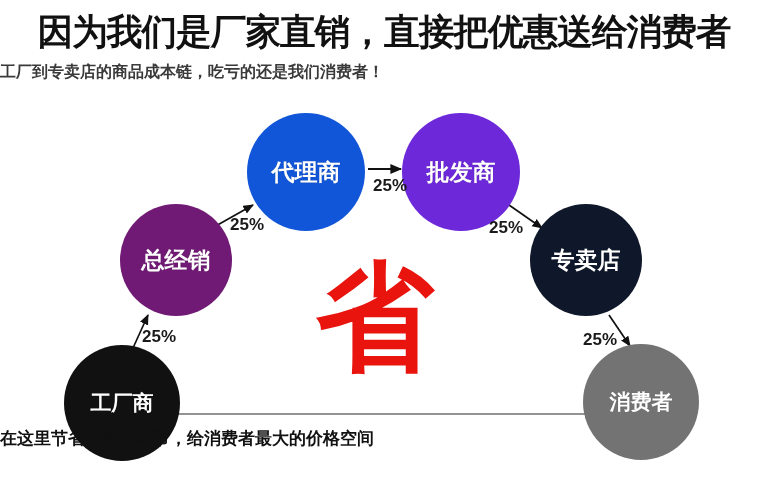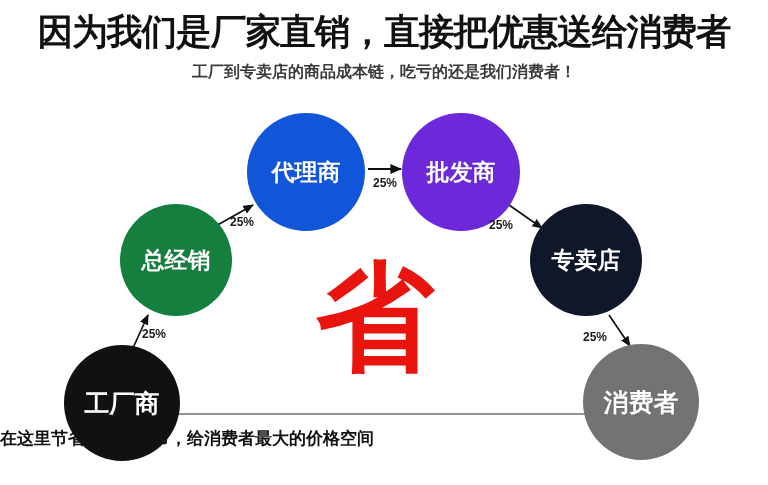--- a/index.html
+++ b/index.html
@@ -31,21 +31,20 @@
     letter-spacing: -1px;
     white-space: nowrap;
     font-family: "Liberation Sans", "DejaVu Sans", sans-serif;
     transform: scaleX(0.99);
   }
   #subhead {
     position: absolute;
     left: 0;
     top: 62px;
     width: 768px;
-    text-align: center;
     font-size: 16px;
     font-weight: bold;
     color: #3a3a3a;
     white-space: nowrap;
   }
 
   
   #diagram {
     position: absolute;
     left: 0;
@@ -69,26 +68,26 @@
     box-sizing: border-box;
   }
   .node-label {
     font-size: 23px;
     font-weight: bold;
     color: #ffffff;
     white-space: nowrap;
     letter-spacing: 0px;
     text-shadow: 0 0 1px rgba(0,0,0,0.25);
   }
-  .node.black .node-label { font-size: 25px; }
+  .node.black .node-label { font-size: 21px; }
 
   
   .pct {
     position: absolute;
-    font-size: 12px;
+    font-size: 17px;
     font-weight: bold;
     color: #1a1a1a;
     white-space: nowrap;
     font-family: "Liberation Sans", "DejaVu Sans", sans-serif;
   }
 
   
   #save-char {
     position: absolute;
     left: 310px;
@@ -145,21 +144,21 @@
 
       <line x1="609" y1="315" x2="630" y2="346" stroke="#111111" stroke-width="1.7" marker-end="url(#arrowhead)"></line>
 
       <line x1="172" y1="414" x2="594" y2="414" stroke="#6f6f6f" stroke-width="1.4" marker-end="url(#arrowheadGray)"></line>
     </svg>
 
     <div id="nodes-container">
         <div class="node black" style="left: 64px; top: 345px; width: 116px; height: 116px; background: rgb(17, 17, 17);">
           <span class="node-label">工厂商</span>
         </div>
-        <div class="node blue" style="left: 120px; top: 204px; width: 112px; height: 112px; background: #15803d;">
+        <div class="node blue" style="left: 120px; top: 204px; width: 112px; height: 112px; background: #701a75;">
           <span class="node-label">总经销</span>
         </div>
         <div class="node blue" style="left: 247px; top: 113px; width: 118px; height: 118px; background: rgb(17, 85, 216);">
           <span class="node-label">代理商</span>
         </div>
         <div class="node blue" style="left: 402px; top: 113px; width: 118px; height: 118px; background: #6d28d9;">
           <span class="node-label">批发商</span>
         </div>
         <div class="node blue" style="left: 530px; top: 204px; width: 112px; height: 112px; background: #0f172a;">
           <span class="node-label">专卖店</span>

